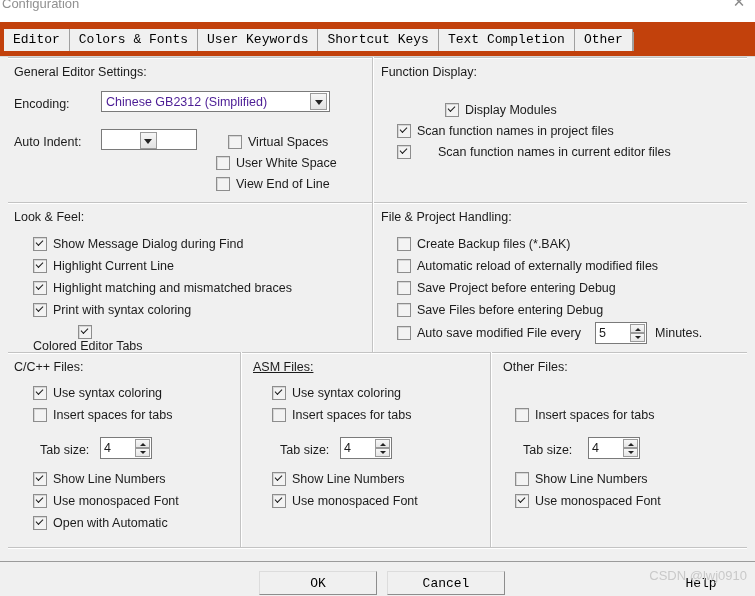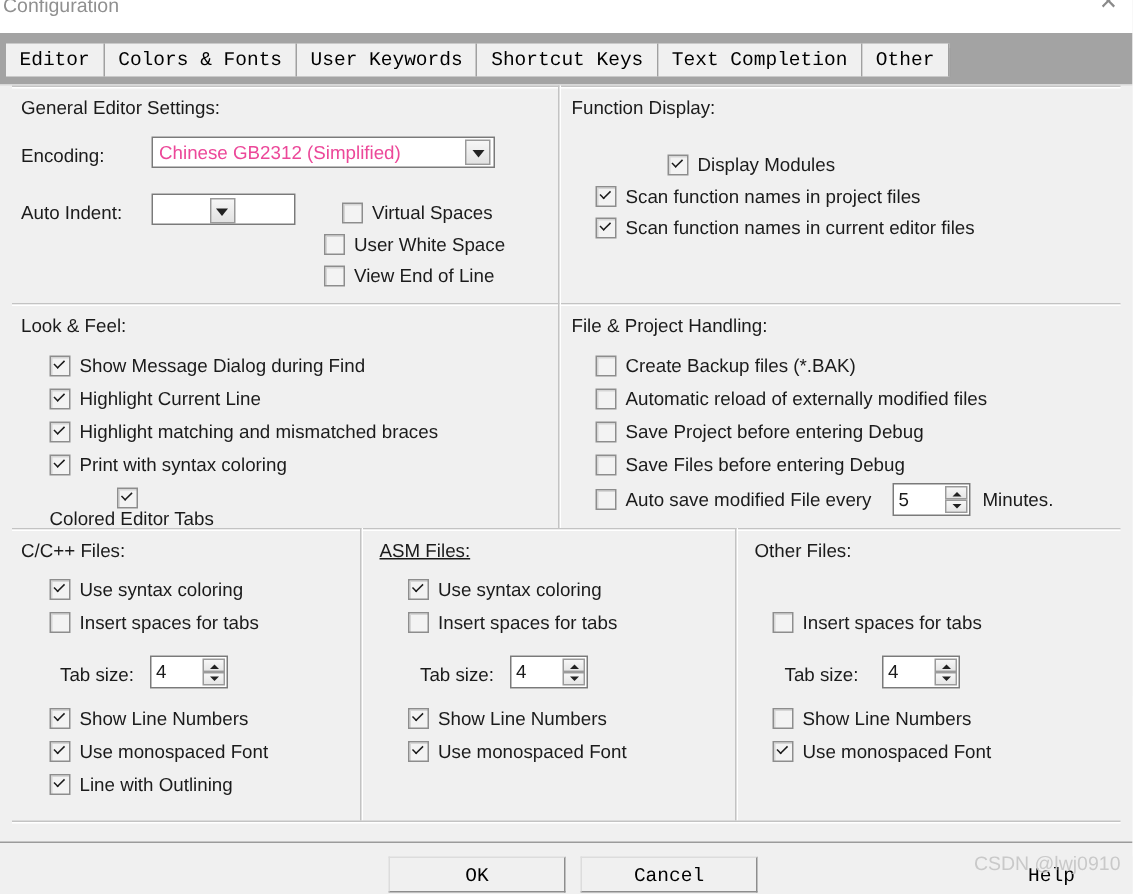--- a/index.html
+++ b/index.html
@@ -26,21 +26,21 @@
   }
   .close-icon{
     position:absolute;right:8px;top:-6px;
     width:16px;height:16px;color:#8a8a8a;font-size:15px;line-height:16px;
     text-align:center;cursor:default;
   }
 
   
   .tabstrip{
     position:absolute;left:0;top:22px;width:755px;height:34px;
-    background:#a3a3a3;
+    background:#c2410c;
   }
   .tabs{position:absolute;left:4px;top:7px;display:flex;align-items:flex-end;}
   .tab{
     font-family:"Liberation Mono","DejaVu Sans Mono",monospace;
     font-size:13px;
     padding:3px 9px 4px 9px;
     color:#000;
     white-space:nowrap;
     border-right:1px solid #a0a0a0;
     cursor:default;
@@ -81,21 +81,21 @@
     transform:rotate(-45deg);
   }
   .cb .txt{font-size:12.5px;color:#1b1b1b;}
 
   .combo{
     position:absolute;height:21px;background:#ffffff;
     border:1px solid #7a7a7a;box-sizing:border-box;
     display:flex;align-items:center;cursor:default;
   }
   .combo .val{
-    flex:1 1 auto;padding-left:4px;font-size:12.5px;color:#ec4899;
+    flex:1 1 auto;padding-left:4px;font-size:12.5px;color:#4c1d95;
     white-space:nowrap;overflow:hidden;
   }
   .combo .arrowbtn{
     flex:0 0 17px;width:17px;height:17px;margin-right:2px;
     background:linear-gradient(#f6f6f6,#e2e2e2);
     border:1px solid #9a9a9a;
     position:relative;box-sizing:border-box;
   }
   .combo .arrowbtn::after{
     content:"";position:absolute;left:50%;top:50%;margin-left:-4px;margin-top:-2px;
@@ -218,21 +218,21 @@
     <div class="grp-title" style="left:381px;top:8px;">Function Display:</div>
 
     <div class="cb" style="left:397px;top:46px;padding-left:48px;">
       <span class="box checked"></span>
       <span class="txt">Display Modules</span>
     </div>
     <div class="cb" style="left:397px;top:67px;">
       <span class="box checked"></span>
       <span class="txt">Scan function names in project files</span>
     </div>
-    <div class="cb" style="left:397px;top:88px;">
+    <div class="cb" style="left:397px;top:88px;gap:21px;">
       <span class="box checked"></span>
       <span class="txt">Scan function names in current editor files</span>
     </div>
 
     <div class="grp-title" style="left:14px;top:153px;">Look &amp; Feel:</div>
 
     <div class="cb" style="left:33px;top:180px;">
       <span class="box checked"></span>
       <span class="txt">Show Message Dialog during Find</span>
     </div>
@@ -305,21 +305,21 @@
     <div class="cb" style="left:33px;top:415px;">
       <span class="box checked"></span>
       <span class="txt">Show Line Numbers</span>
     </div>
     <div class="cb" style="left:33px;top:437px;">
       <span class="box checked"></span>
       <span class="txt">Use monospaced Font</span>
     </div>
     <div class="cb" style="left:33px;top:459px;">
       <span class="box checked"></span>
-      <span class="txt">Line with Outlining</span>
+      <span class="txt">Open with Automatic</span>
     </div>
 
     <div class="grp-title" style="left:253px;top:303px;text-decoration:underline;">ASM Files:</div>
 
     <div class="cb" style="left:272px;top:329px;">
       <span class="box checked"></span>
       <span class="txt">Use syntax coloring</span>
     </div>
     <div class="cb" style="left:272px;top:351px;">
       <span class="box"></span>

